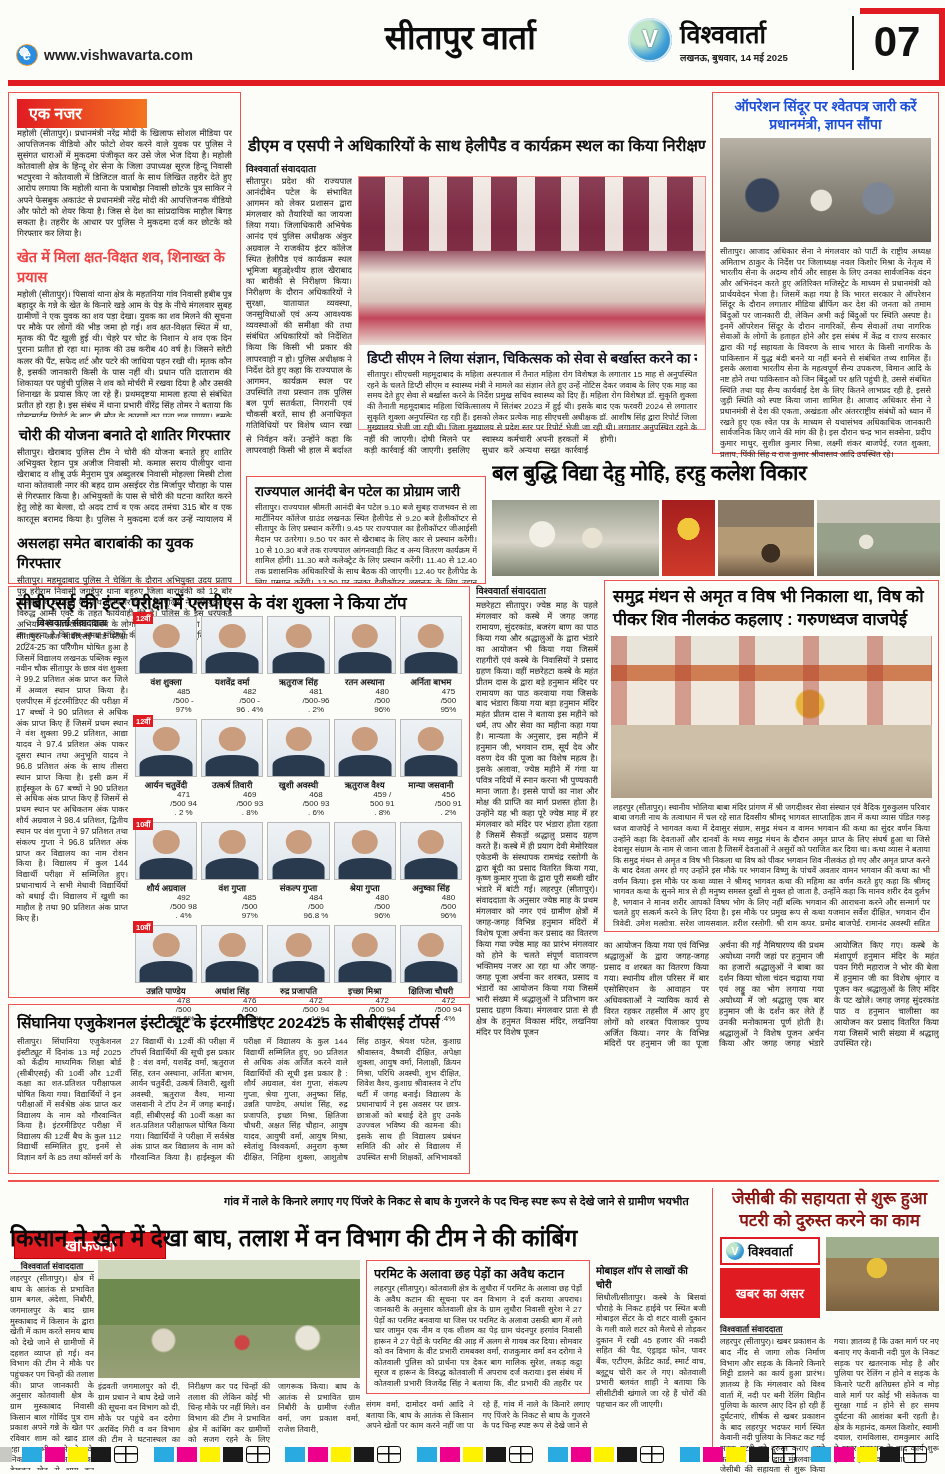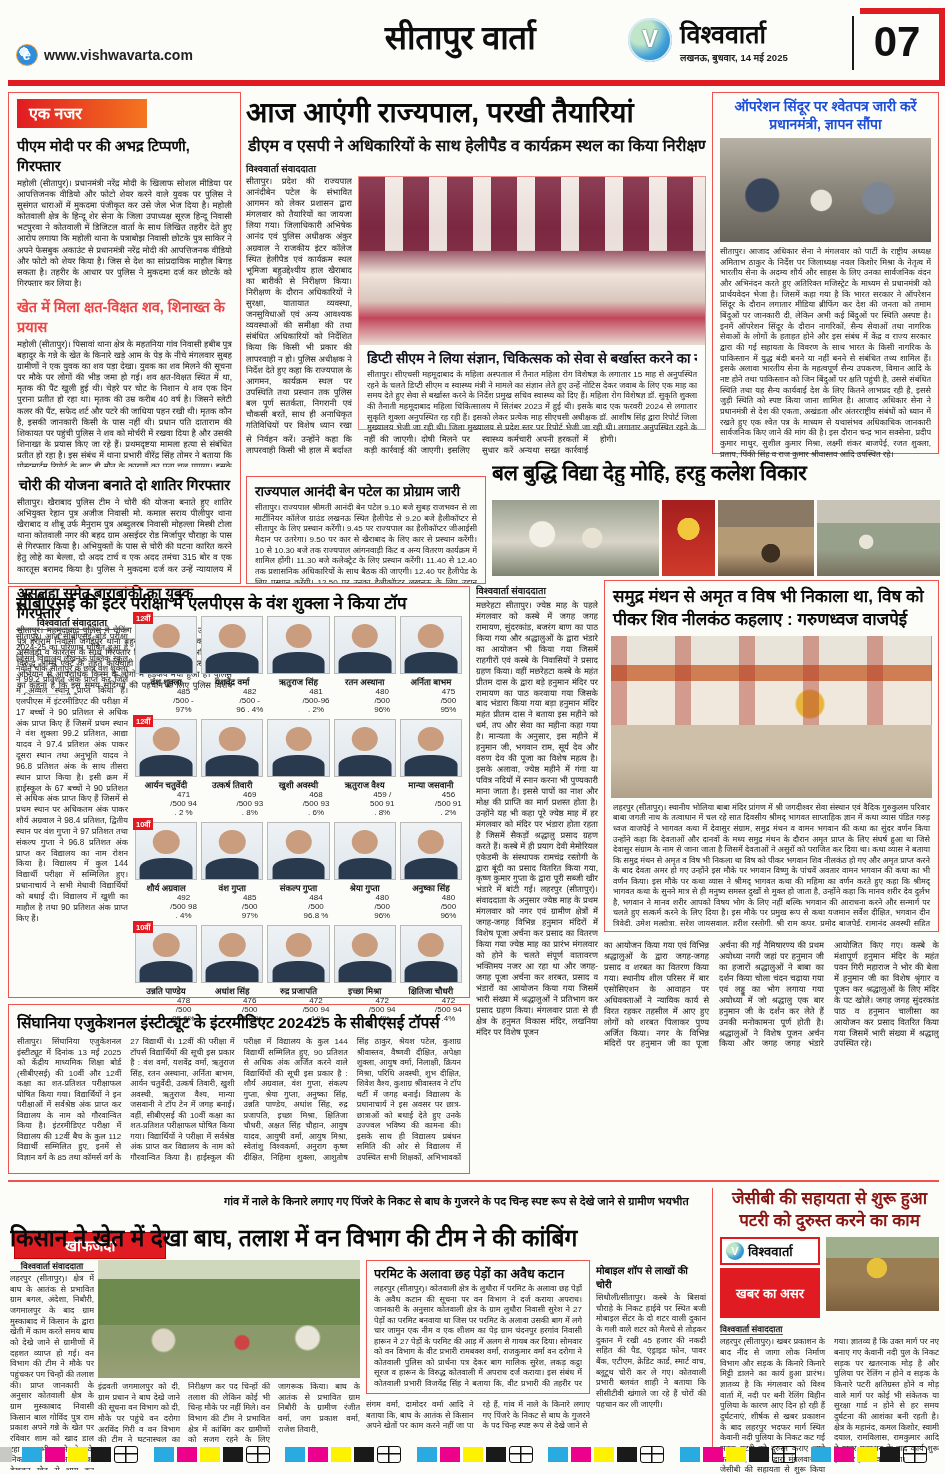--- a/index.html
+++ b/index.html
@@ -48,31 +48,29 @@
   <div class="a" style="left:860px;top:8px;width:79px;height:72px;border-top:6px solid #e11b22;border-right:6px solid #e11b22;"></div>
   <div class="a" style="left:862px;top:18px;width:70px;text-align:center;">
     <span style="font-size:42px;font-weight:800;color:#111;">07</span>
   </div>
   <div class="a" style="left:8px;top:80px;width:931px;height:6px;background:#e11b22;"></div>
 
   <div class="a redbox" style="left:8px;top:92px;width:233px;height:492px;padding:6px 8px;box-sizing:border-box;">
     <div style="width:130px;background:linear-gradient(90deg,#e11b22,#f4761f);color:#fff;font-size:16px;font-weight:800;padding:3px 12px 4px;box-sizing:border-box;">
       <span>एक नजर</span>
     </div>
-    <h3 style="font-size:14.5px;margin:7px 0 3px;color:#0d0d0d;">पीएम मोदी पर की अभद्र टिप्पणी, गिरफ्तार</h3>
     <p class="jt" style="font-size:8.4px;">महोली (सीतापुर)। प्रधानमंत्री नरेंद्र मोदी के खिलाफ सोशल मीडिया पर आपत्तिजनक वीडियो और फोटो शेयर करने वाले युवक पर पुलिस ने सुसंगत धाराओं में मुकदमा पंजीकृत कर उसे जेल भेज दिया है। महोली कोतवाली क्षेत्र के हिन्दू शेर सेना के जिला उपाध्यक्ष सूरज हिन्दू निवासी भटपुरवा ने कोतवाली में डिजिटल वार्ता के साथ लिखित तहरीर देते हुए आरोप लगाया कि महोली थाना के पत्राबोझ निवासी छोटके पुत्र साकिर ने अपने फेसबुक अकाउंट से प्रधानमंत्री नरेंद्र मोदी की आपत्तिजनक वीडियो और फोटो को शेयर किया है। जिस से देश का सांप्रदायिक माहौल बिगड़ सकता है। तहरीर के आधार पर पुलिस ने मुकदमा दर्ज कर छोटके को गिरफ्तार कर लिया है।</p>
     <h3 style="font-size:14.5px;margin:7px 0 3px;color:#ef4444;">खेत में मिला क्षत-विक्षत शव, शिनाख्त के प्रयास</h3>
     <p class="jt clip" style="font-size:8.4px;max-height:128px;">महोली (सीतापुर)। पिसावां थाना क्षेत्र के महतनिया गांव निवासी हबीब पुत्र बहादुर के गन्ने के खेत के किनारे खड़े आम के पेड़ के नीचे मंगलवार सुबह ग्रामीणों ने एक युवक का शव पड़ा देखा। युवक का शव मिलने की सूचना पर मौके पर लोगों की भीड़ जमा हो गई। शव क्षत-विक्षत स्थित में था, मृतक की पैंट खुली हुई थी। चेहरे पर चोट के निशान थे शव एक दिन पुराना प्रतीत हो रहा था। मृतक की उम्र करीब 40 वर्ष है। जिसने स्लेटी कलर की पैंट, सफेद शर्ट और पटरे की जाधिया पहन रखी थी। मृतक कौन है, इसकी जानकारी किसी के पास नहीं थी। प्रधान पति दाताराम की शिकायत पर पहुंची पुलिस ने शव को मोर्चरी में रखवा दिया है और उसकी शिनाख्त के प्रयास किए जा रहे हैं। प्रथमदृष्टया मामला हत्या से संबंधित प्रतीत हो रहा है। इस संबंध में थाना प्रभारी वीरेंद्र सिंह तोमर ने बताया कि पोस्टमार्टम रिपोर्ट के बाद ही मौत के कारणों का पता चल पाएगा। इसके साथ ही युवक की शिनाख्त के प्रयास किए जा रहे हैं।</p>
     <h3 style="font-size:14.5px;margin:7px 0 3px;color:#0d0d0d;text-align:center;">चोरी की योजना बनाते दो शातिर गिरफ्तार</h3>
     <p class="jt clip" style="font-size:8.4px;max-height:78px;">सीतापुर। खैराबाद पुलिस टीम ने चोरी की योजना बनाते हुए शातिर अभियुक्त रेहान पुत्र अजीज निवासी मो. कमाल सराय पीलीपुर थाना खैराबाद व शीबू उर्फ मैनुराम पुत्र अब्दुलरब निवासी मोहल्ला मिस्त्री टोला थाना कोतवाली नगर की बहद ग्राम असईदर रोड मिर्जापुर चौराहा के पास से गिरफ्तार किया है। अभियुक्तों के पास से चोरी की घटना कारित करने हेतु लोहे का बेल्ला, दो अदद टार्च व एक अदद तमंचा 315 बोर व एक कारतूस बरामद किया है। पुलिस ने मुकदमा दर्ज कर उन्हें न्यायालय में प्रस्तुत किया है।</p>
     <h3 style="font-size:14.5px;margin:7px 0 3px;color:#0d0d0d;">असलहा समेत बाराबांकी का युवक गिरफ्तार</h3>
     <p class="jt clip" style="font-size:8.4px;max-height:70px;">सीतापुर। महमूदाबाद पुलिस ने चेकिंग के दौरान अभियुक्त उदय प्रताप पुत्र हरीराम निवासी जगईपुर थाना बहुरुए जिला बाराबंकी को 12 बोर असलहा व कारतूस के साथ गिरफ्तार किया है। पुलिस ने अभियुक्त के विरुद्ध आर्म्स एक्ट के तहत कार्यवाही की है। पुलिस के इस धरपकड़ अभियान से आपराधिक किस्म के लोगों में हड़कंप मचा हुआ है। पुलिस का कहना है कि इस समय संदिग्धों की पहचान के लिए पुलिस विशेष अभियान चला रही है।</p>
   </div>
 
-  <h1 class="a" style="left:246px;top:92px;width:462px;font-size:28px;font-weight:800;color:#0b0b0b;white-space:nowrap;overflow:hidden;">आज आएंगी राज्यपाल, परखी तैयारियां</h1>
   <h2 class="a" style="left:248px;top:134px;width:458px;font-size:16px;font-weight:bold;color:#111;text-align:center;white-space:nowrap;overflow:hidden;">डीएम व एसपी ने अधिकारियों के साथ हेलीपैड व कार्यक्रम स्थल का किया निरीक्षण</h2>
   <div class="a bl" style="left:246px;top:162px;">विश्ववार्ता संवाददाता</div>
   <div class="a jt clip" style="left:246px;top:176px;width:106px;height:252px;font-size:8.4px;">सीतापुर। प्रदेश की राज्यपाल आनंदीबेन पटेल के संभावित आगमन को लेकर प्रशासन द्वारा मंगलवार को तैयारियों का जायजा लिया गया। जिलाधिकारी अभिषेक आनंद एवं पुलिस अधीक्षक अंकुर अग्रवाल ने राजकीय इंटर कॉलेज स्थित हेलीपैड एवं कार्यक्रम स्थल भूमिजा बहुउद्देश्यीय हाल खैराबाद का बारीकी से निरीक्षण किया। निरीक्षण के दौरान अधिकारियों ने सुरक्षा, यातायात व्यवस्था, जनसुविधाओं एवं अन्य आवश्यक व्यवस्थाओं की समीक्षा की तथा संबंधित अधिकारियों को निर्देशित किया कि किसी भी प्रकार की लापरवाही न हो। पुलिस अधीक्षक ने निर्देश देते हुए कहा कि राज्यपाल के आगमन, कार्यक्रम स्थल पर उपस्थिति तथा प्रस्थान तक पुलिस बल पूर्ण सतर्कता, निगरानी एवं चौकसी बरतें, साथ ही अनाधिकृत गतिविधियों पर विशेष ध्यान रखा जाए। जिलाधिकारी अभिषेक आनंद ने कार्यक्रम में नियुक्त मजिस्ट्रेटों एवं संबंधित अधिकारियों को निर्देशित किया कि वे समय से अपने-अपने दायित्व वाले स्थलों पर उपस्थित रहें एवं अपने उत्तरदायित्वों का पूरी निष्ठा</div>
   <div class="a" style="left:358px;top:176px;width:348px;height:254px;border:1px solid #ef8a88;box-sizing:border-box;">
     <div style="width:100%;height:168px;
          background:repeating-linear-gradient(90deg,rgba(124,39,65,.88) 0 26px,rgba(243,236,230,.92) 26px 44px) 0 0/100% 44% no-repeat,
          linear-gradient(180deg,#efe7e1 0%,#7c2a42 30%,#9d5b6b 44%,#efe4db 58%,#d9c6bd 74%,#c2455a 84%,#e9dcd3 100%);"></div>
     <div style="padding:4px 8px;">
       <h3 style="font-size:13.5px;color:#101020;text-align:center;margin-bottom:3px;white-space:nowrap;overflow:hidden;">डिप्टी सीएम ने लिया संज्ञान, चिकित्सक को सेवा से बर्खास्त करने का नोटिस</h3>
       <p class="jt clip" style="font-size:8.1px;max-height:62px;">सीतापुर। सीएचसी महमूदाबाद के महिला अस्पताल में तैनात महिला रोग विशेषज्ञ के लगातार 15 माह से अनुपस्थित रहने के चलते डिप्टी सीएम व स्वास्थ्य मंत्री ने मामले का संज्ञान लेते हुए उन्हें नोटिस देकर जवाब के लिए एक माह का समय देते हुए सेवा से बर्खास्त करने के निर्देश प्रमुख सचिव स्वास्थ्य को दिए हैं। महिला रोग विशेषज्ञ डॉ. सुकृति शुक्ला की तैनाती महमूदाबाद महिला चिकित्सालय में सितंबर 2023 में हुई थी। इसके बाद एक फरवरी 2024 से लगातार सुकृति शुक्ला अनुपस्थित रह रही हैं। इसको लेकर प्रत्येक माह सीएचसी अधीक्षक डॉ. आशीष सिंह द्वारा रिपोर्ट जिला मुख्यालय भेजी जा रही थी। जिला मुख्यालय से प्रदेश स्तर पर रिपोर्ट भेजी जा रही थी। लगातार अनुपस्थित रहने के चलते स्वास्थ्य मंत्री ब्रजेश पाठक ने सेवा से बर्खास्त करने की नोटिस देते हुए एक माह का समय दिया है। सीएचसी अधीक्षक डॉ. आशीष सिंह ने बताया कि डिप्टी सीएम द्वारा ट्वीट के माध्यम से कार्यवाई के लिए प्रमुख सचिव स्वास्थ्य को निर्देशित करने की जानकारी मिली है।</p>

